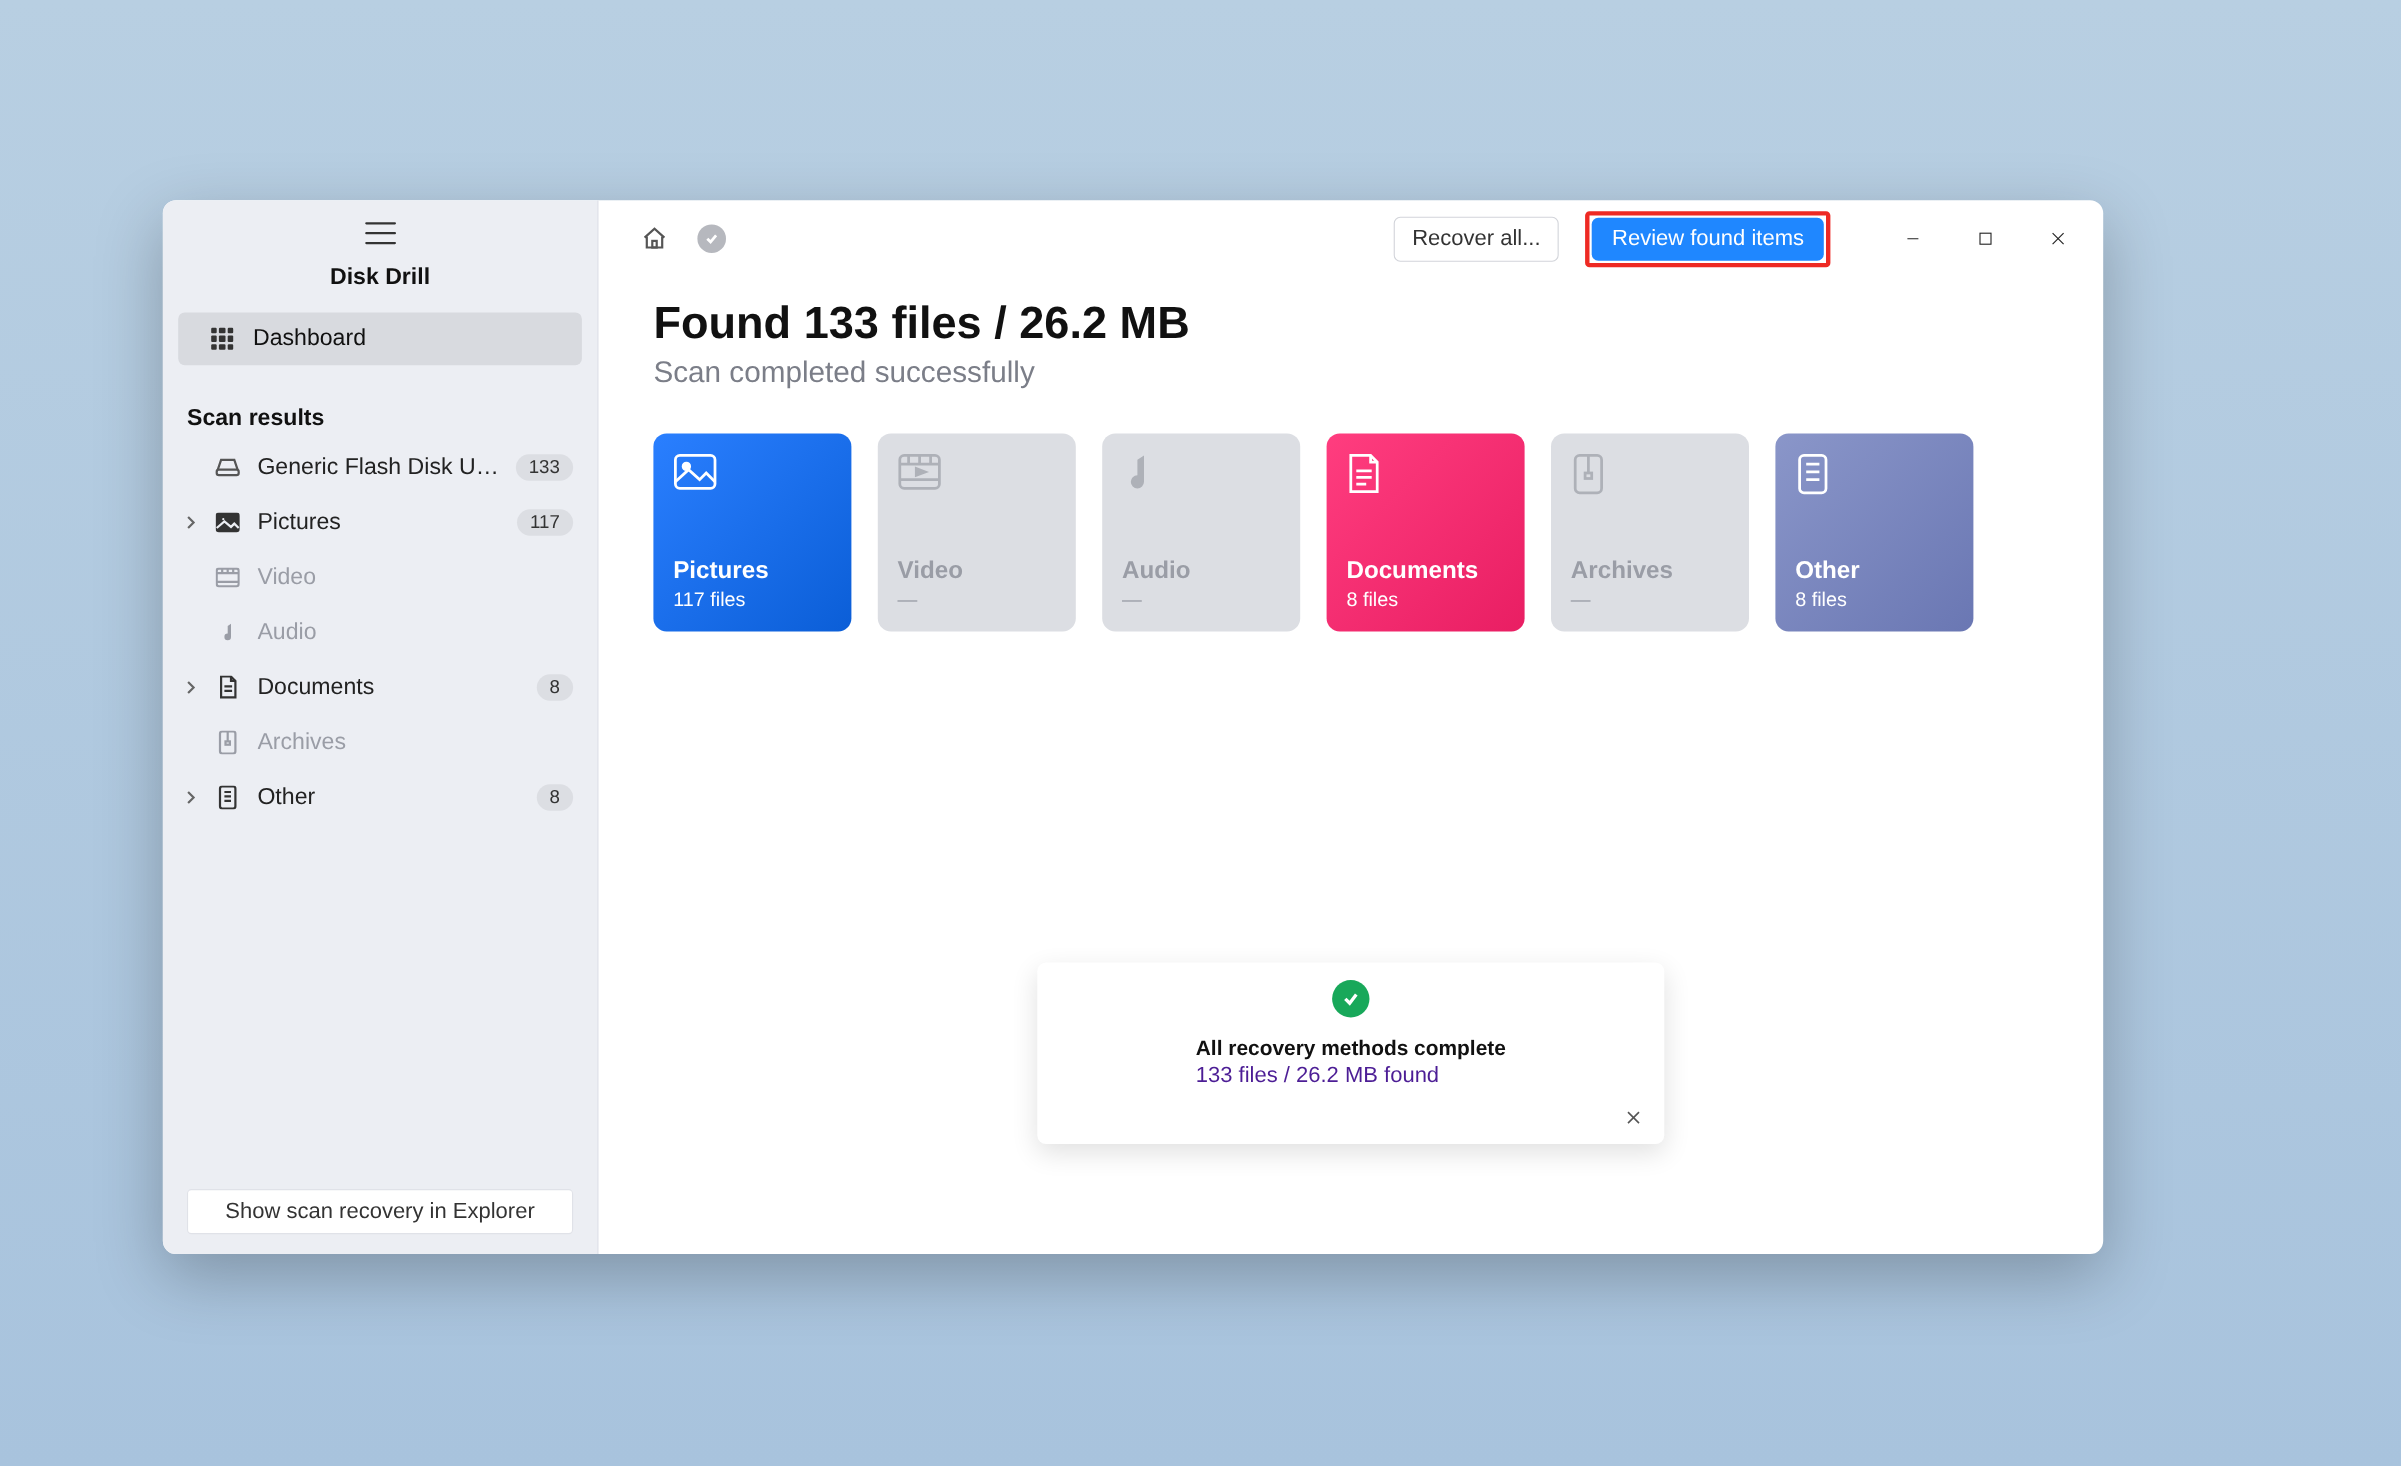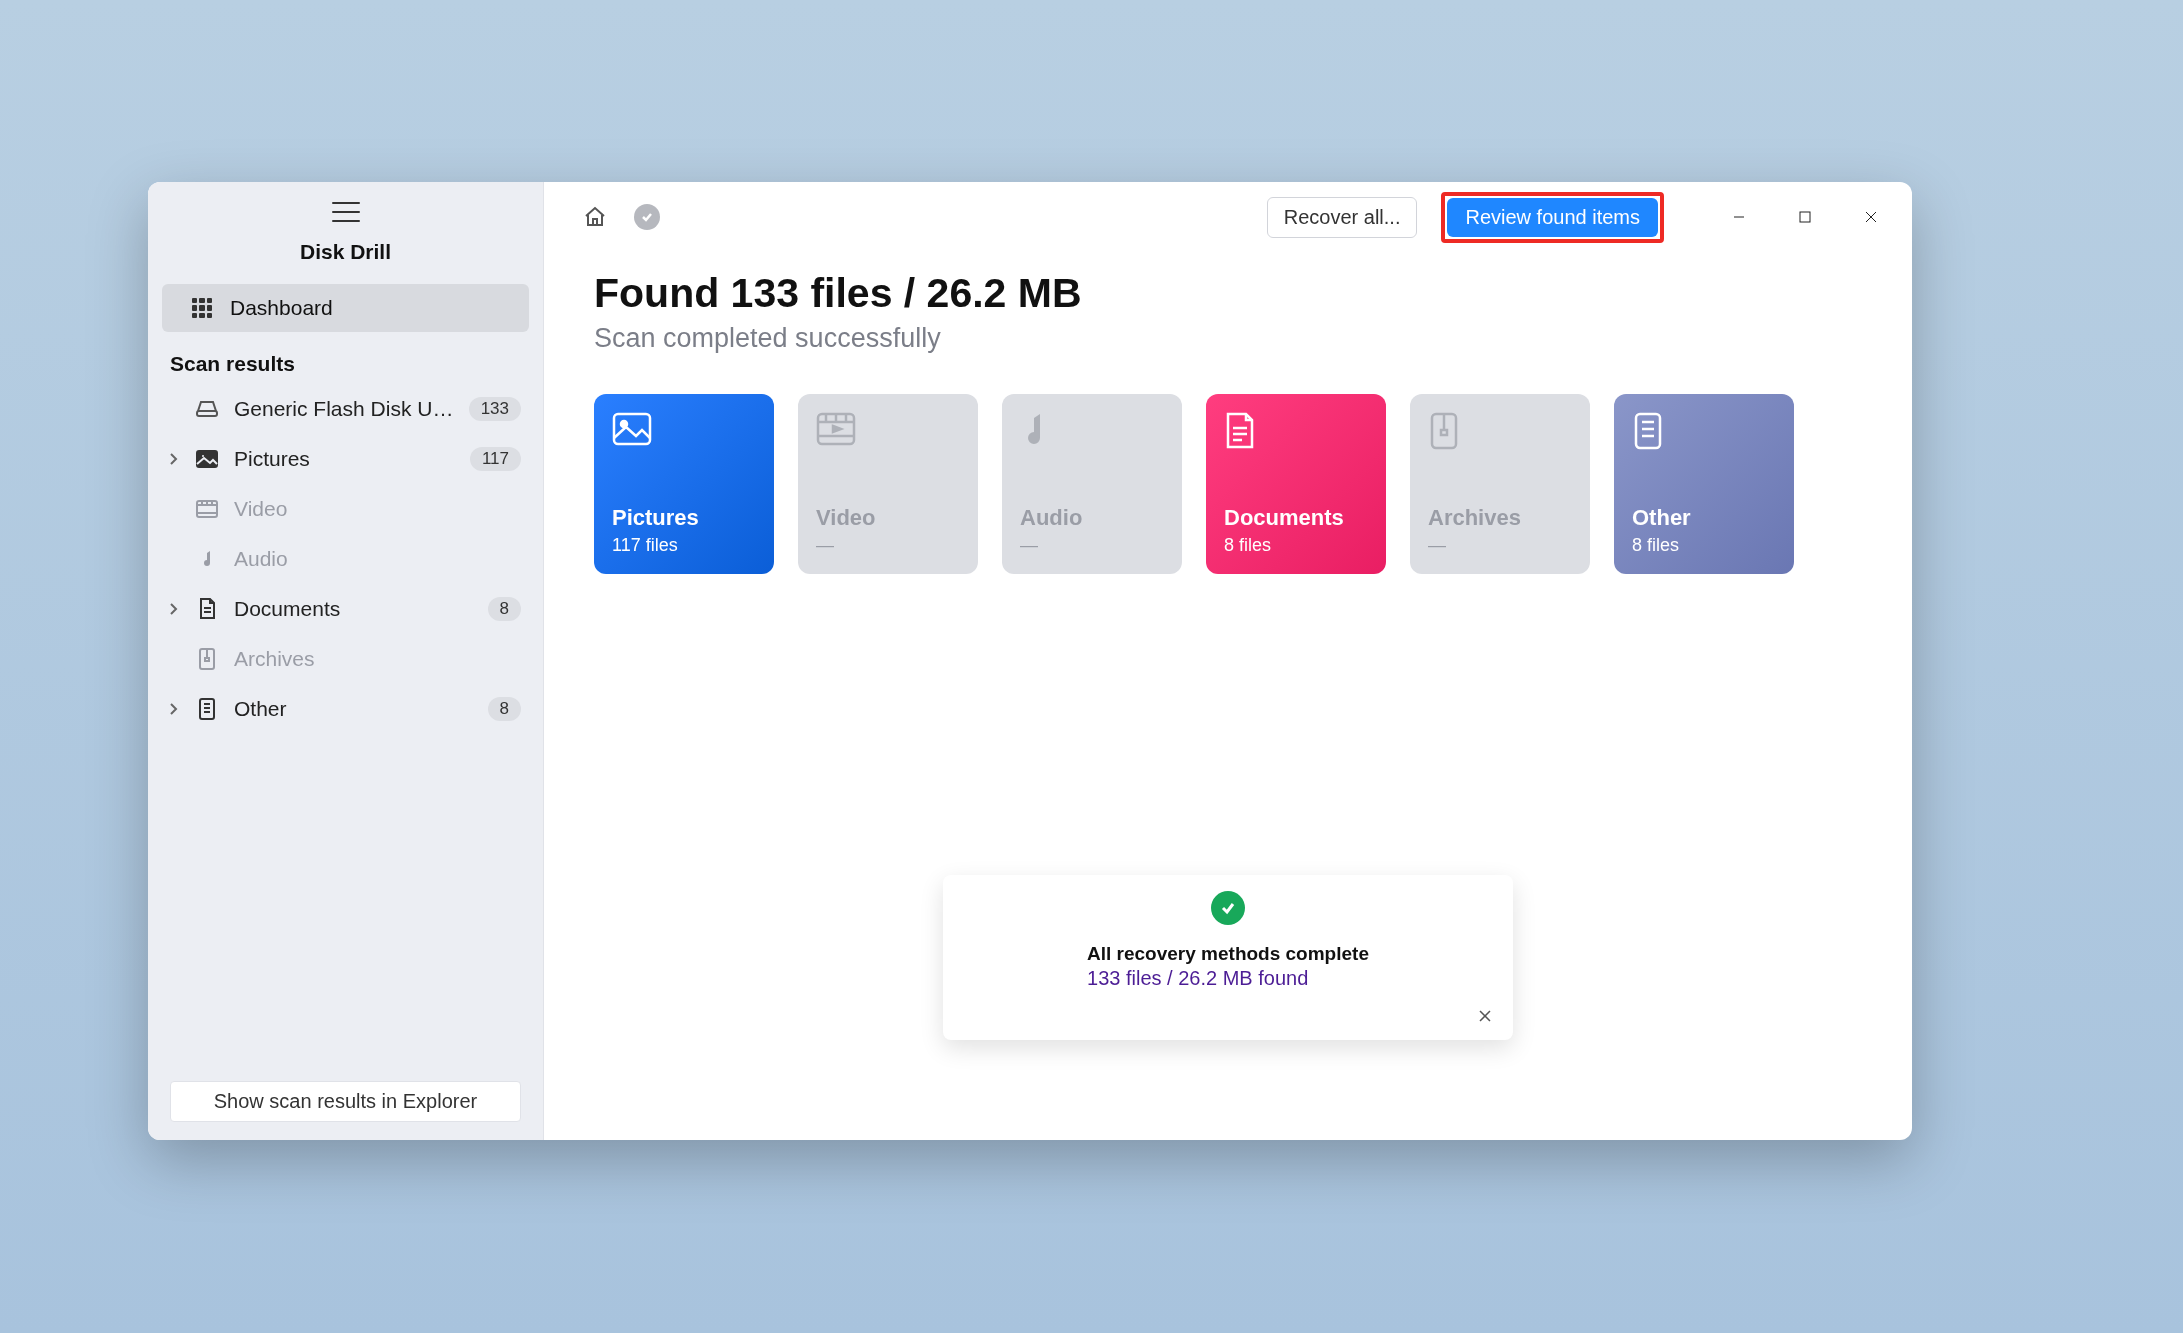--- a/index.html
+++ b/index.html
@@ -59,21 +59,21 @@
     align-items: center;
     gap: 18px;
     padding: 12px 22px 12px 22px;
     flex-direction: column;
   }
   .hamburger { width: 28px; height: 20px; display:flex; flex-direction:column; justify-content:space-between; }
   .hamburger span { height: 2px; background:#333; border-radius:1px; }
   .app-title { font-size: 21px; font-weight: 600; color:#111; }
 
   .nav-dashboard {
-    margin: 8px 14px 0 14px;
+    margin: 8px 14px 16px 14px;
     background:#d8dadf;
     border-radius: 6px;
     display:flex;
     align-items:center;
     gap: 18px;
     padding: 12px 30px;
     font-size: 21px;
     color:#111;
   }
   .grid-icon { width:20px; height:20px; display:grid; grid-template-columns:repeat(3,1fr); grid-template-rows:repeat(3,1fr); gap:2px; }
@@ -349,21 +349,21 @@
             <line x1="6" y1="6" x2="12" y2="6"></line>
             <line x1="6" y1="10" x2="12" y2="10"></line>
             <line x1="6" y1="14" x2="12" y2="14"></line>
           </svg>
       </span>
       <span class="label">Other</span>
       <span class="count-badge">8</span>
     </div>
 
     <div class="sidebar-footer">
-      <button class="explorer-btn">Show scan results in Explorer</button>
+      <button class="explorer-btn">Show scan recovery in Explorer</button>
     </div>
   </div>
 
   <div class="main">
     <div class="toolbar">
       <div class="tb-icon">
         <svg width="24" height="24" viewBox="0 0 24 24" fill="none" stroke="#555" stroke-width="2">
             <path d="M3 11 L12 3 L21 11"></path>
             <path d="M5 10 V20 H19 V10"></path>
             <rect x="10" y="14" width="4" height="6"></rect>

